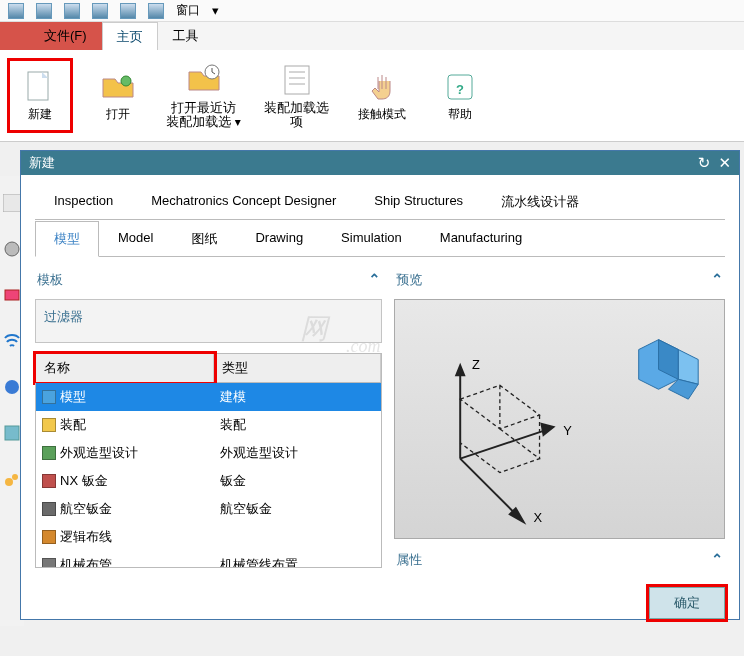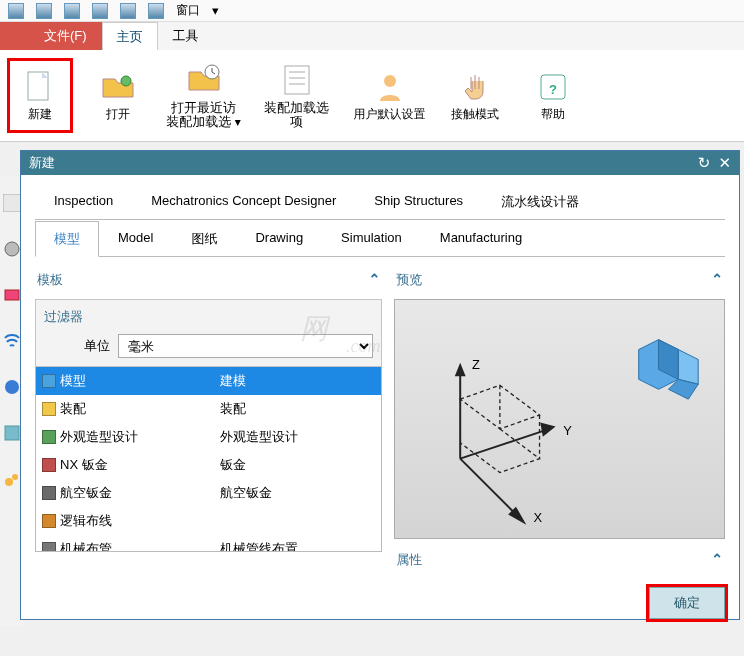--- a/index.html
+++ b/index.html
@@ -7,21 +7,21 @@
 
 
 .topstrip { height: 22px; background: #fafafa; display: flex; align-items: center; padding-left: 8px; gap: 12px; border-bottom: 1px solid #ddd; }
 .topstrip .ico { width: 16px; height: 16px; background: linear-gradient(#cde, #58a); border: 1px solid #69b; }
 .topstrip .label { font-size: 12px; }
 
 
 .menutabs { height: 28px; background: #f5f5f5; display: flex; align-items: stretch; }
 .menutab { padding: 4px 14px; display: flex; align-items: center; border: 1px solid transparent; }
 .menutab.active { background: #fff; border: 1px solid #ccc; border-bottom: none; color: #0c4a6e; }
-.menutab.file { background: #d6534a; color: #ffffff; padding-left: 43px; }
+.menutab.file { background: #d6534a; color: #000000; padding-left: 43px; }
 
 
 .ribbon { height: 92px; background: #fff; border-bottom: 1px solid #ccc; display: flex; align-items: center; padding: 6px 10px; gap: 18px; }
 .ribbon .rbtn { display: flex; flex-direction: column; align-items: center; gap: 3px; width: 60px; }
 .ribbon .rbtn.wide { width: 75px; }
 .ribbon .ricon { width: 36px; height: 36px; }
 .ribbon .rlabel { font-size: 12px; text-align: center; line-height: 1.1; }
 
 .redbox { outline: 3px solid #e00; outline-offset: 0; }
 
@@ -118,27 +118,20 @@
     <span class="rlabel"><span>打开最近访</span><br><span>装配加载选</span> ▾</span>
   </div>
   <div class="rbtn wide">
     <svg class="ricon" viewBox="0 0 36 36">
         <rect x="6" y="4" width="24" height="28" fill="#fff" stroke="#aaa"></rect>
         <line x1="10" y1="10" x2="26" y2="10" stroke="#aaa"></line>
         <line x1="10" y1="16" x2="26" y2="16" stroke="#aaa"></line>
         <line x1="10" y1="22" x2="26" y2="22" stroke="#aaa"></line>
       </svg>
     <span class="rlabel"><span>装配加载选</span><br><span>项</span></span>
-  </div>
-  <div class="rbtn wide">
-    <svg class="ricon" viewBox="0 0 36 36">
-        <circle cx="18" cy="12" r="6" fill="#f6c27b"></circle>
-        <path d="M8 32c0-8 20-8 20 0" fill="#f6c27b"></path>
-      </svg>
-    <span class="rlabel">用户默认设置</span>
   </div>
   <div class="rbtn">
     <svg class="ricon" viewBox="0 0 36 36">
         <path d="M14 8v12M18 6v14M22 8v12M26 12v10c0 6-4 8-8 8h-4l-6-8 3-3 4 4V12" fill="#f4d090" stroke="#b88"></path>
       </svg>
     <span class="rlabel">接触模式</span>
   </div>
   <div class="rbtn">
     <svg class="ricon" viewBox="0 0 36 36">
         <rect x="6" y="6" width="24" height="24" rx="3" fill="#fff" stroke="#5a9"></rect>
@@ -199,26 +192,26 @@
     <div class="cols">
 
       <div class="col" style="flex:1.05">
         <div class="sectionhdr">
           <span>模板</span>
             <span class="sp"></span>
             <span class="chev">⌃</span>
         </div>
         <div class="filterbox">
           <div class="fhdr">过滤器</div>
-          <div class="frow">
-            <span>单位</span>
-            <select><option>毫米</option></select>
-          </div>
-        </div>
-
+        </div>
+
+        <div class="tablehdr">
+          <div class="th name redbox">名称</div>
+          <div class="th type">类型</div>
+        </div>
         <div class="tablebody" id="tablebody">
             <div class="trow selected">
               <div class="td name">
                 <span class="tinyico" style="background:#4aa3df;border:1px solid rgba(0,0,0,.3)"></span>
                 <span>模型</span>
               </div>
               <div class="td type">建模</div>
             </div>
             <div class="trow">
               <div class="td name">

